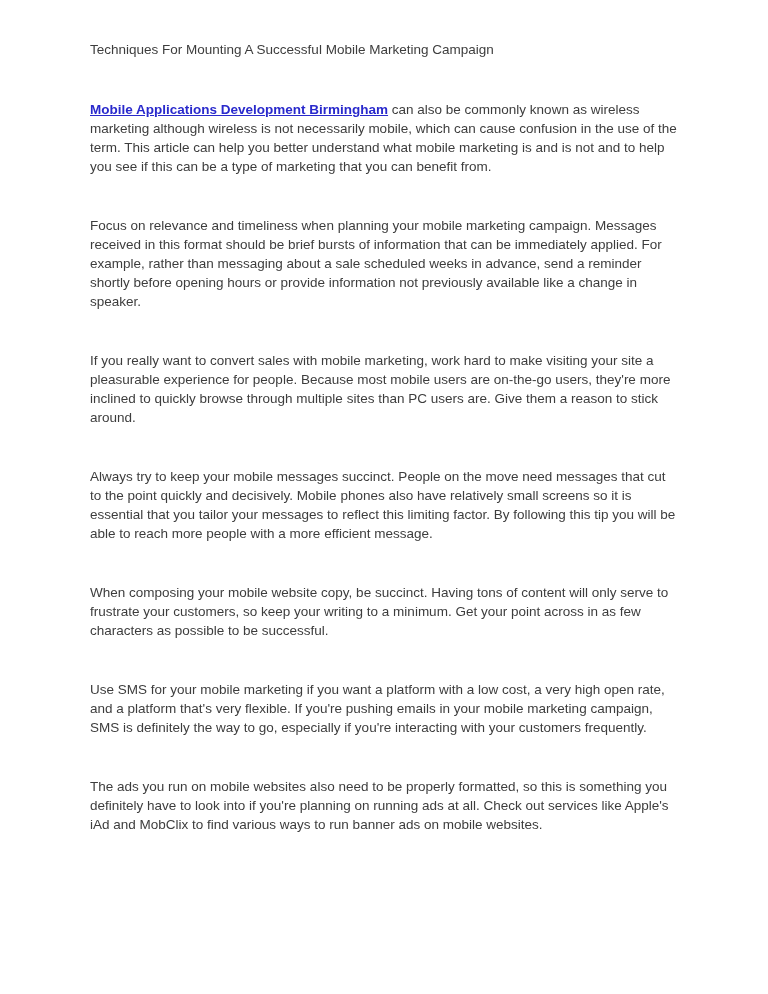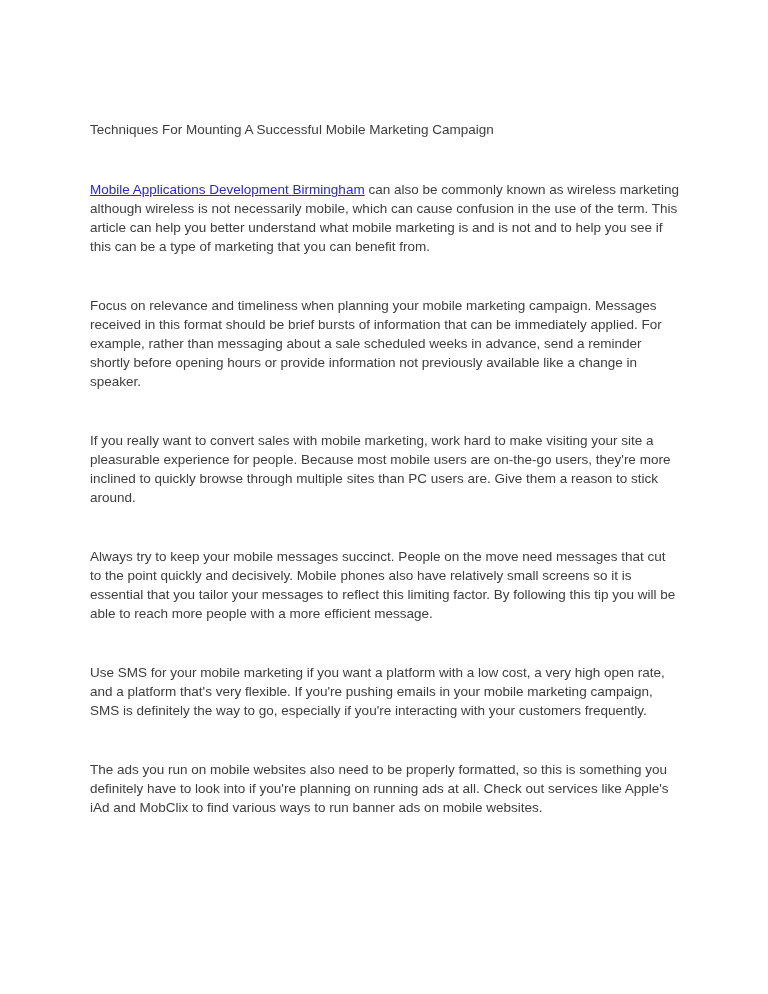--- a/index.html
+++ b/index.html
@@ -12,56 +12,57 @@
     height: 994px;
     font-family: "Liberation Sans", "DejaVu Sans", sans-serif;
     color: var(--text-color, #3d3d3d);
     position: relative;
     overflow: hidden;
   }
   .page {
     box-sizing: border-box;
     width: 768px;
     height: 994px;
-    padding: 120px 88px 0 90px;
+    padding: 40px 88px 0 90px;
     background: #ffffff;
   }
   .doc-title {
     font-size: 13.5px;
     line-height: 19px;
     margin: 0 0 41px 0;
     font-weight: 400;
     color: var(--text-color, #3d3d3d);
   }
   .para {
     font-size: 13.5px;
     line-height: 19px;
     margin: 0 0 40px 0;
     color: var(--text-color, #3d3d3d);
   }
   .para a {
     color: var(--link-color, #2929cc);
-    font-weight: 400;
+    font-weight: 700;
     text-decoration: underline;
     cursor: pointer;
   }
 </style>
 </head>
 <body>
 
 <div class="page">
 
   <p class="doc-title">Techniques For Mounting A Successful Mobile Marketing Campaign</p>
 
   <p class="para"><a href="#">Mobile Applications Development Birmingham</a><span> can also be commonly known as wireless marketing although wireless is not necessarily mobile, which can cause confusion in the use of the term. This article can help you better understand what mobile marketing is and is not and to help you see if this can be a type of marketing that you can benefit from.</span></p>
 
   <p class="para">Focus on relevance and timeliness when planning your mobile marketing campaign. Messages received in this format should be brief bursts of information that can be immediately applied. For example, rather than messaging about a sale scheduled weeks in advance, send a reminder shortly before opening hours or provide information not previously available like a change in speaker.</p>
 
   <p class="para">If you really want to convert sales with mobile marketing, work hard to make visiting your site a pleasurable experience for people. Because most mobile users are on-the-go users, they're more inclined to quickly browse through multiple sites than PC users are. Give them a reason to stick around.</p>
 
   <p class="para">Always try to keep your mobile messages succinct. People on the move need messages that cut to the point quickly and decisively. Mobile phones also have relatively small screens so it is essential that you tailor your messages to reflect this limiting factor. By following this tip you will be able to reach more people with a more efficient message.</p>
 
+  <p class="para">When composing your mobile website copy, be succinct. Having tons of content will only serve to frustrate your customers, so keep your writing to a minimum. Get your point across in as few characters as possible to be successful.</p>
 
   <p class="para">Use SMS for your mobile marketing if you want a platform with a low cost, a very high open rate, and a platform that's very flexible. If you're pushing emails in your mobile marketing campaign, SMS is definitely the way to go, especially if you're interacting with your customers frequently.</p>
 
   <p class="para">The ads you run on mobile websites also need to be properly formatted, so this is something you definitely have to look into if you're planning on running ads at all. Check out services like Apple's iAd and MobClix to find various ways to run banner ads on mobile websites.</p>
 
 </div>
 
 </body></html>

